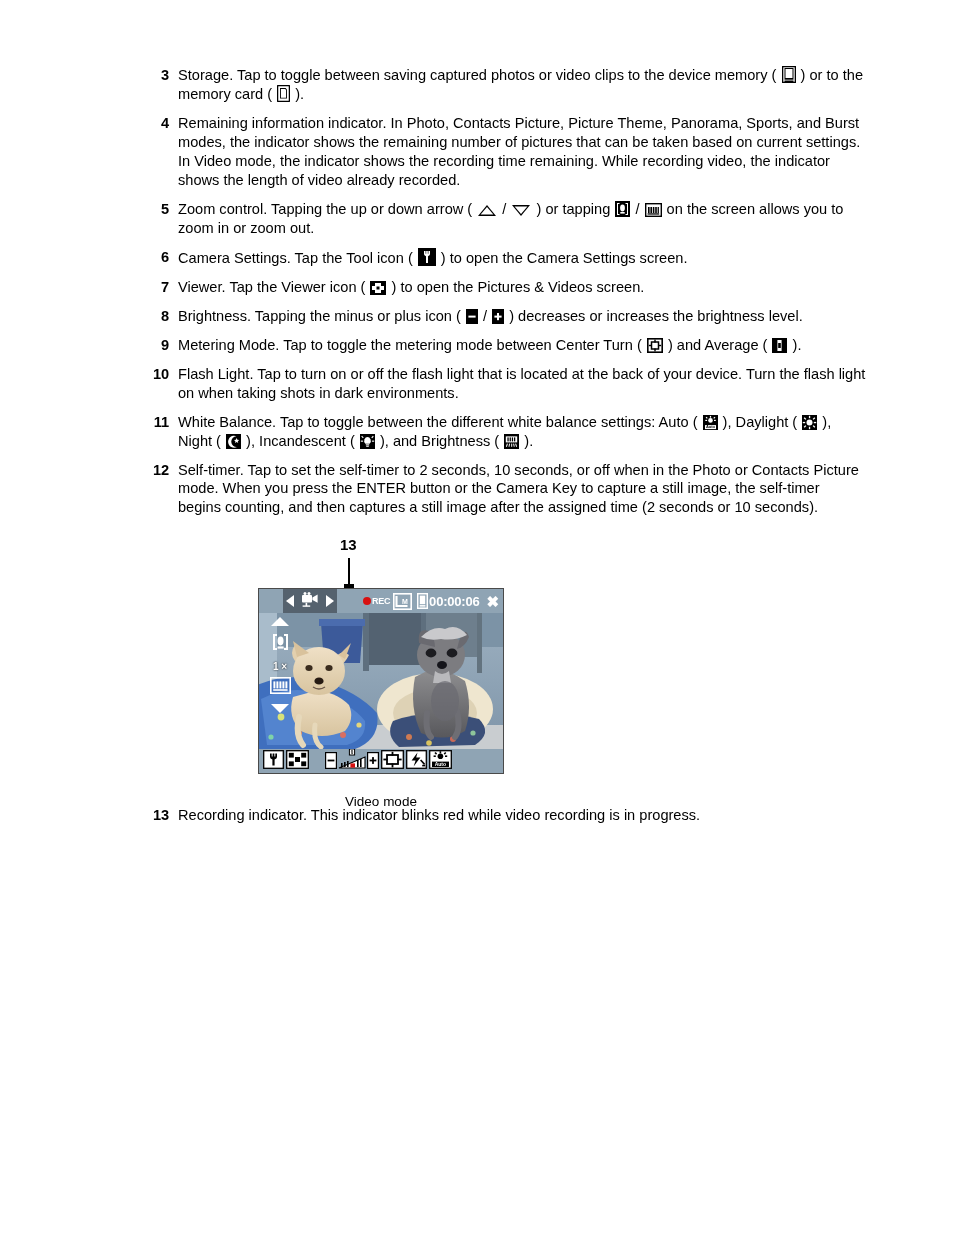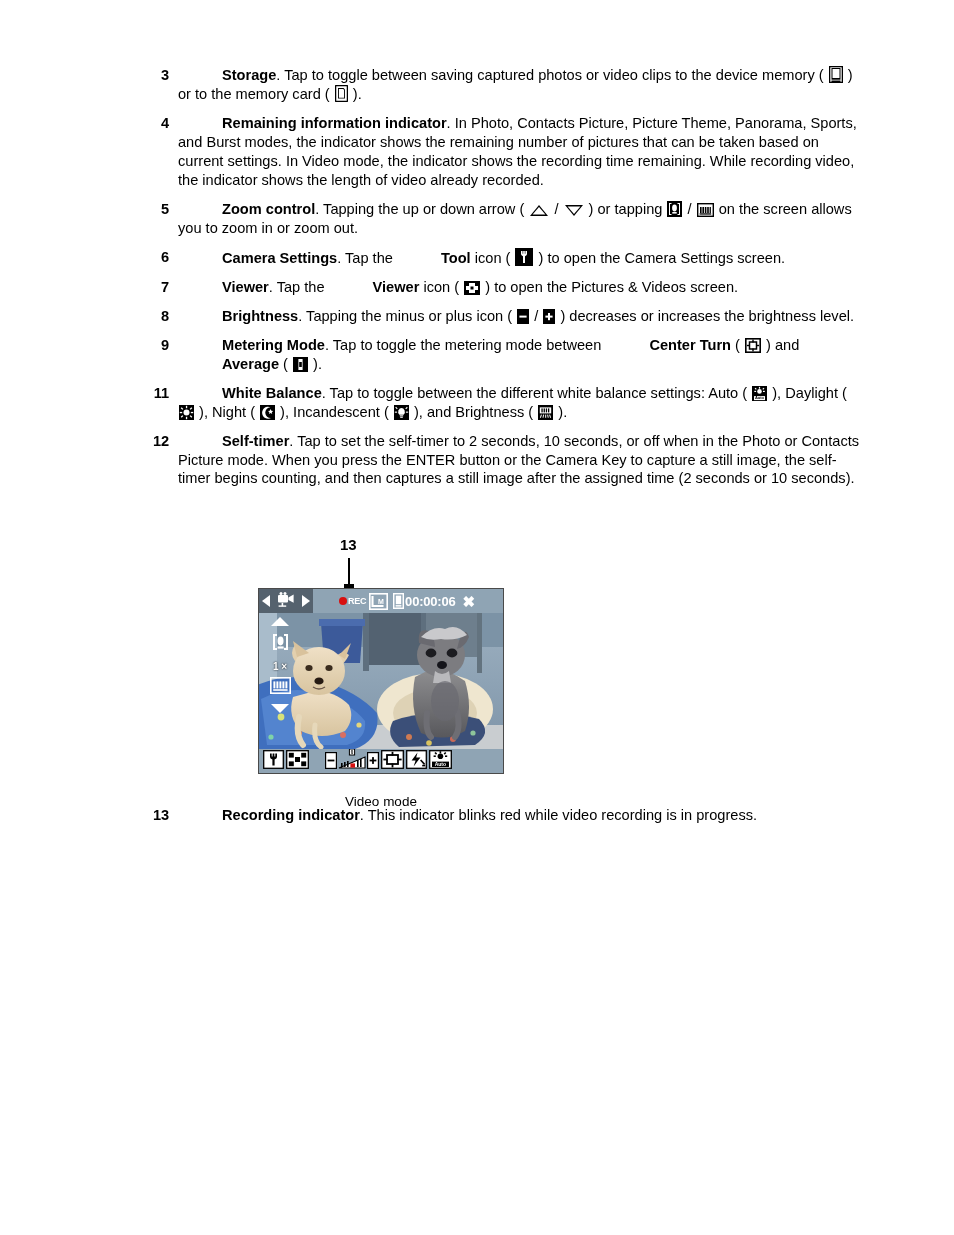--- a/index.html
+++ b/index.html
@@ -45,21 +45,21 @@
     text-align: right;
     padding-right: 9px;
     box-sizing: border-box;
     font-size: 14.6px;
     letter-spacing: -0.1px;
   }
   .item .txt {
     flex: 1 1 auto;
     text-align: left;
   }
-  .item b { font-weight: bold; margin-left: 44px; }
+  .item b { font-weight: normal; }
 
   
   .ic {
     display: inline-block;
     vertical-align: -3px;
     position: relative;
     margin: 0 1px;
   }
   .ic svg { display: block; }
 
@@ -110,20 +110,21 @@
 
   
   .dev-top {
     position: absolute;
     left: 0; top: 0;
     width: 292px;
     height: 24px;
     display: flex;
     align-items: center;
     z-index: 6;
+    padding-left: 24px;
   }
   .dev-top .seg {
     display: flex;
     align-items: center;
     height: 24px;
   }
   .dev-top .leftseg {
     width: 54px;
     justify-content: space-around;
     background: rgba(60,70,80,0.70);
@@ -347,20 +348,24 @@
               <rect x="11.1" y="6.8" width="3" height="1.4" fill="#000"></rect>
             </svg></span><span> ) and </span><b>Average</b><span> ( </span><span class="ic"><svg width="15" height="15" viewBox="0 0 15 15">
               <rect x="0" y="0" width="15" height="15" fill="#000"></rect>
               <rect x="2" y="2" width="11" height="11" fill="#fff"></rect>
               <rect x="2" y="2" width="3.4" height="11" fill="#000"></rect>
               <rect x="9.6" y="2" width="3.4" height="11" fill="#000"></rect>
               <rect x="6.2" y="5" width="2.6" height="5" fill="#000"></rect>
             </svg></span><span> ).</span></div>
     </div>
 
+    <div class="item">
+      <div class="num">10</div>
+      <div class="txt"><b>Flash Light</b><span>. Tap to turn on or off the flash light that is located at the back of your device. Turn the flash light on when taking shots in dark environments.</span></div>
+    </div>
 
     <div class="item">
       <div class="num">11</div>
       <div class="txt"><b>White Balance</b><span>. Tap to toggle between the different white balance settings: Auto ( </span><span class="ic"><svg width="15" height="15" viewBox="0 0 15 15">
               <rect x="0" y="0" width="15" height="15" fill="#000"></rect>
               <circle cx="7.5" cy="5.4" r="2.3" fill="#fff"></circle>
               <rect x="6.9" y="0.9" width="1.2" height="1.8" fill="#fff"></rect>
               <rect x="2.3" y="4.8" width="1.8" height="1.2" fill="#fff"></rect>
               <rect x="11" y="4.8" width="1.8" height="1.2" fill="#fff"></rect>
               <rect x="3.1" y="1.9" width="1.2" height="1.8" fill="#fff" transform="rotate(-45 3.7 2.8)"></rect>

